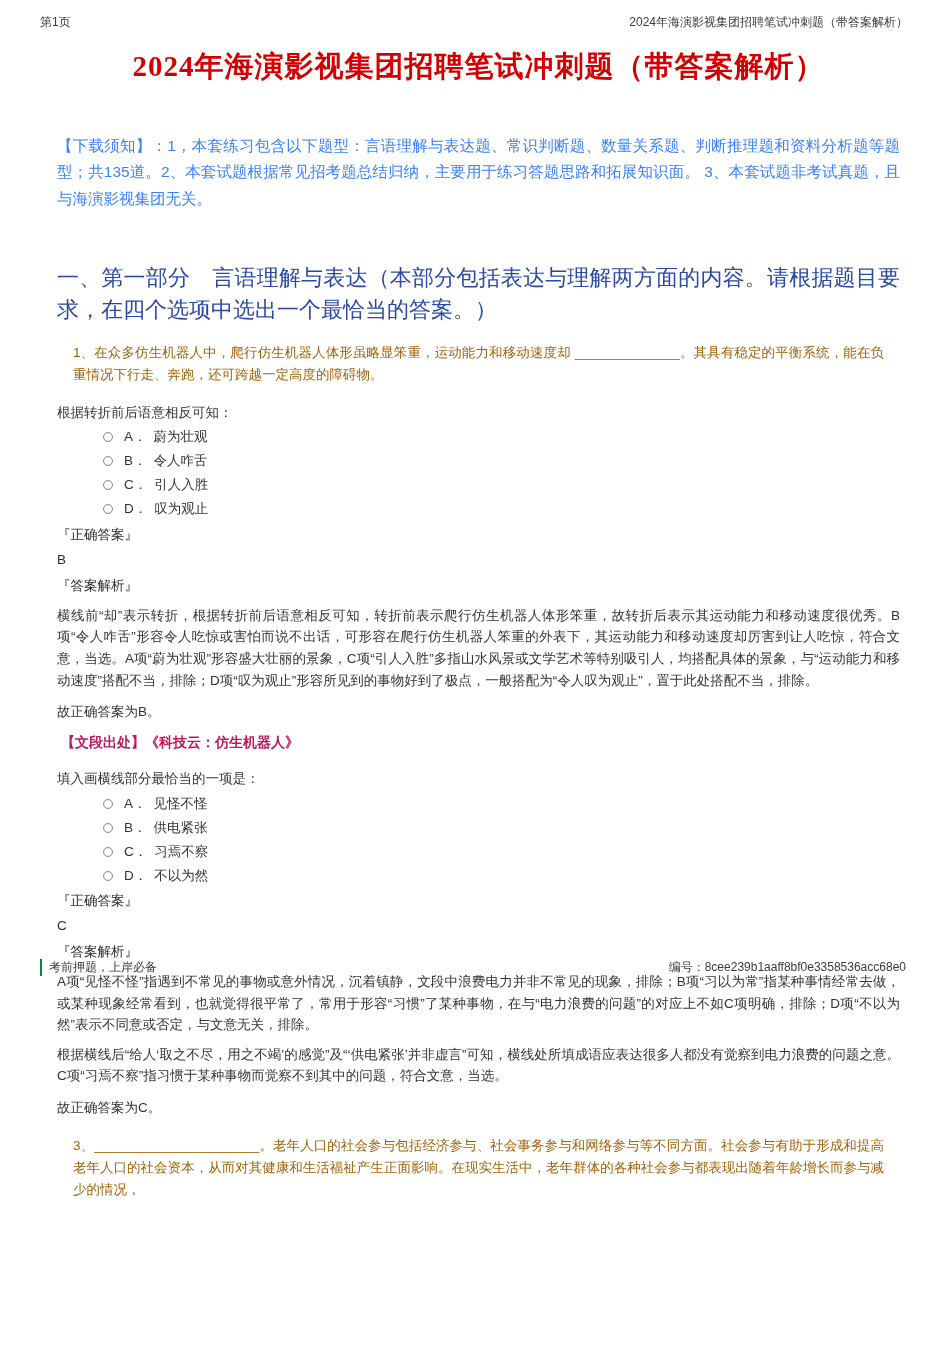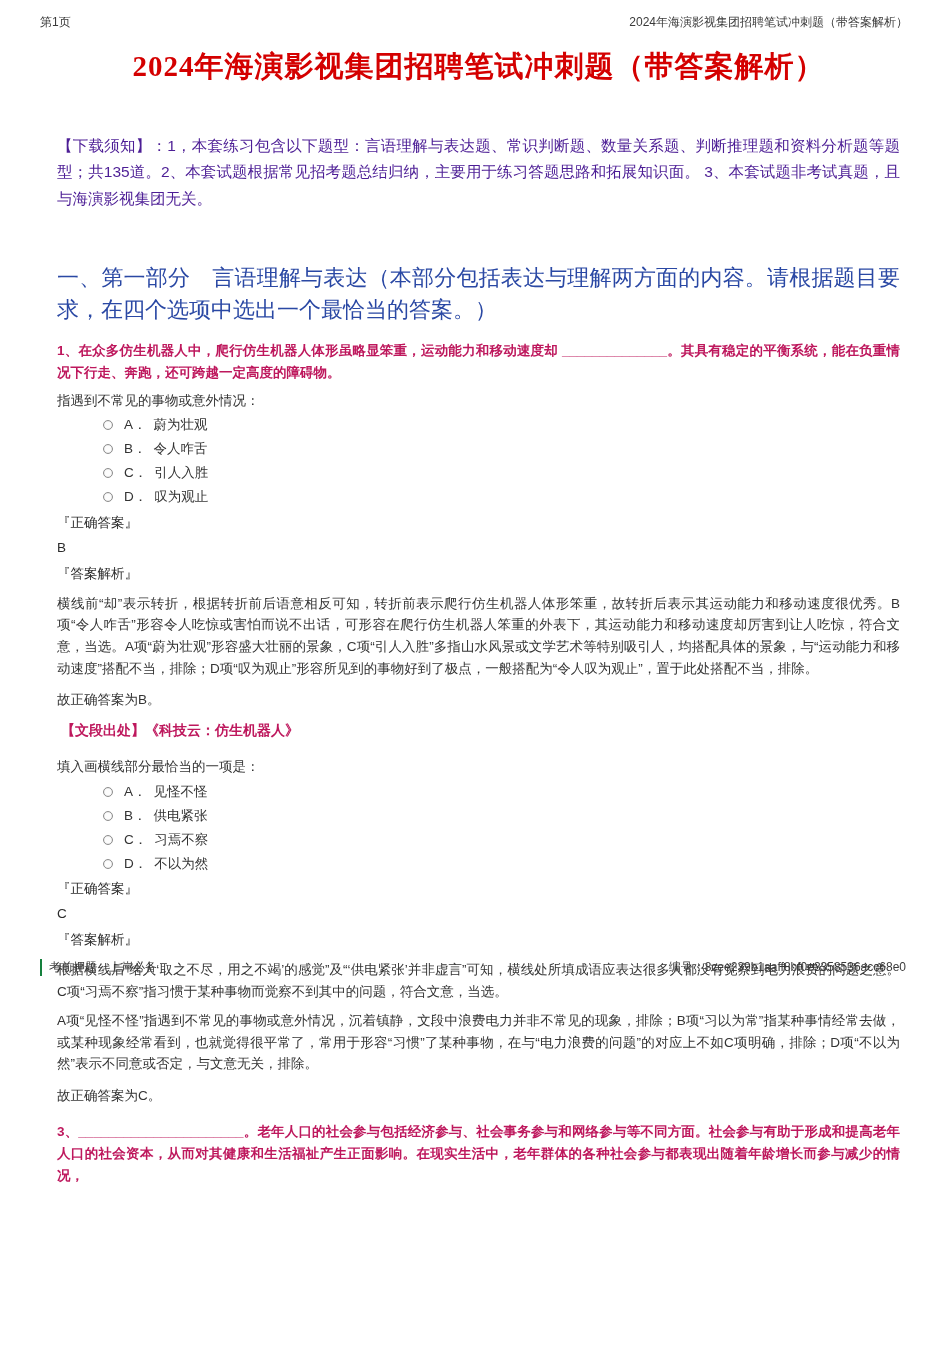--- a/index.html
+++ b/index.html
@@ -26,37 +26,37 @@
     font-family: "Liberation Serif", "DejaVu Serif", serif;
     font-weight: bold;
     font-size: 29px;
     color: #d40000;
     letter-spacing: 1px;
   }
 
   .notice {
     margin: 46px 0 0 0;
     font-size: 15.5px; line-height: 1.7;
-    color: #4c1d95;
+    color: #3b82f6;
     text-align: justify;
   }
 
   .section-heading {
     margin: 50px 0 0 0;
     font-size: 22px; line-height: 1.45;
     font-weight: normal;
     color: #2a48a4;
     text-align: justify;
   }
 
   .question { margin-top: 14px; }
   .stem {
-    margin: 0;
+    margin: 16px;
     font-size: 13.5px; line-height: 1.63;
-    text-align: justify; color: #be185d; font-weight: bold;
+    text-align: justify; color: #a16207;
   }
   .prompt { margin: 6px 0 0 0; font-size: 13.5px; line-height: 1.63; }
 
   .options { margin: 4px 0 0 46px; }
   .option {
     display: flex; align-items: center;
     height: 19px; margin-bottom: 5px;
     font-size: 13.5px; color: #333;
   }
   .radio {
@@ -100,21 +100,21 @@
   <div class="content">
 
     <h1 class="doc-title">2024年海演影视集团招聘笔试冲刺题（带答案解析）</h1>
 
     <p class="notice">【下载须知】：1，本套练习包含以下题型：言语理解与表达题、常识判断题、数量关系题、判断推理题和资料分析题等题型；共135道。2、本套试题根据常见招考题总结归纳，主要用于练习答题思路和拓展知识面。 3、本套试题非考试真题，且与海演影视集团无关。</p>
 
     <h2 class="section-heading">一、第一部分　言语理解与表达（本部分包括表达与理解两方面的内容。请根据题目要求，在四个选项中选出一个最恰当的答案。）</h2>
 
     <section class="question">
       <p class="stem">1、在众多仿生机器人中，爬行仿生机器人体形虽略显笨重，运动能力和移动速度却 ______________。其具有稳定的平衡系统，能在负重情况下行走、奔跑，还可跨越一定高度的障碍物。</p>
-      <p class="prompt">指遇到不常见的事物或意外情况：</p>
+      <p class="prompt">根据转折前后语意相反可知：</p>
       <div class="options">
         <div class="option">
           <span class="radio"></span>
           <span class="letter">A．</span>
           <span>蔚为壮观</span>
         </div>
         <div class="option">
           <span class="radio"></span>
           <span class="letter">B．</span>
           <span>令人咋舌</span>
@@ -158,22 +158,22 @@
         </div>
         <div class="option">
           <span class="radio"></span>
           <span class="letter">D．</span>
           <span>不以为然</span>
         </div>
       </div>
       <p class="ans-label">『正确答案』</p>
       <p class="ans-value">C</p>
       <p class="ans-label">『答案解析』</p>
+      <p class="analysis-p">A项“见怪不怪”指遇到不常见的事物或意外情况，沉着镇静，文段中浪费电力并非不常见的现象，排除；B项“习以为常”指某种事情经常去做，或某种现象经常看到，也就觉得很平常了，常用于形容“习惯”了某种事物，在与“电力浪费的问题”的对应上不如C项明确，排除；D项“不以为然”表示不同意或否定，与文意无关，排除。</p>
       <p class="analysis-p">根据横线后“给人‘取之不尽，用之不竭’的感觉”及“‘供电紧张’并非虚言”可知，横线处所填成语应表达很多人都没有觉察到电力浪费的问题之意。C项“习焉不察”指习惯于某种事物而觉察不到其中的问题，符合文意，当选。</p>
-      <p class="analysis-p">A项“见怪不怪”指遇到不常见的事物或意外情况，沉着镇静，文段中浪费电力并非不常见的现象，排除；B项“习以为常”指某种事情经常去做，或某种现象经常看到，也就觉得很平常了，常用于形容“习惯”了某种事物，在与“电力浪费的问题”的对应上不如C项明确，排除；D项“不以为然”表示不同意或否定，与文意无关，排除。</p>
       <p class="conclusion">故正确答案为C。</p>
     </section>
 
     <section class="question">
       <p class="stem">3、______________________。老年人口的社会参与包括经济参与、社会事务参与和网络参与等不同方面。社会参与有助于形成和提高老年人口的社会资本，从而对其健康和生活福祉产生正面影响。在现实生活中，老年群体的各种社会参与都表现出随着年龄增长而参与减少的情况，</p>
     </section>
 
   </div>
 
   <div class="footer">

